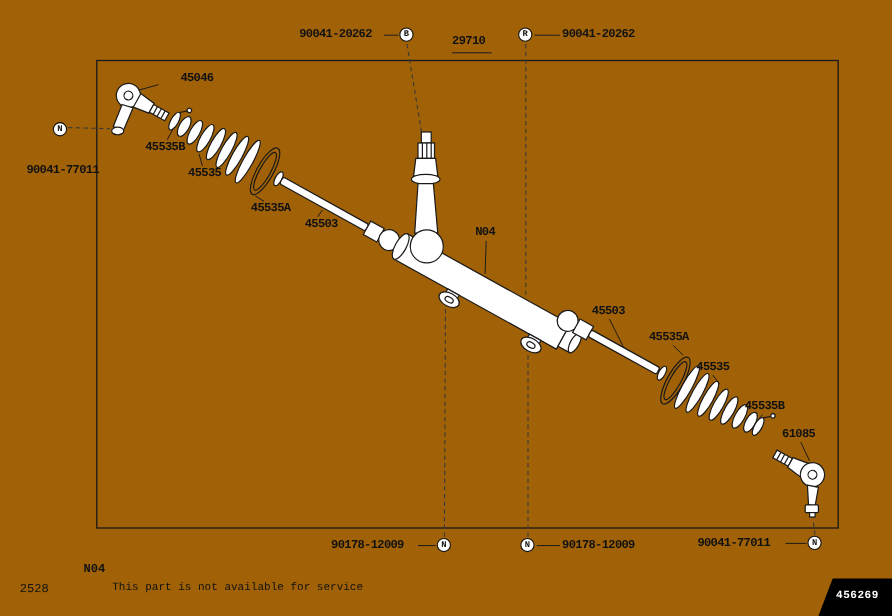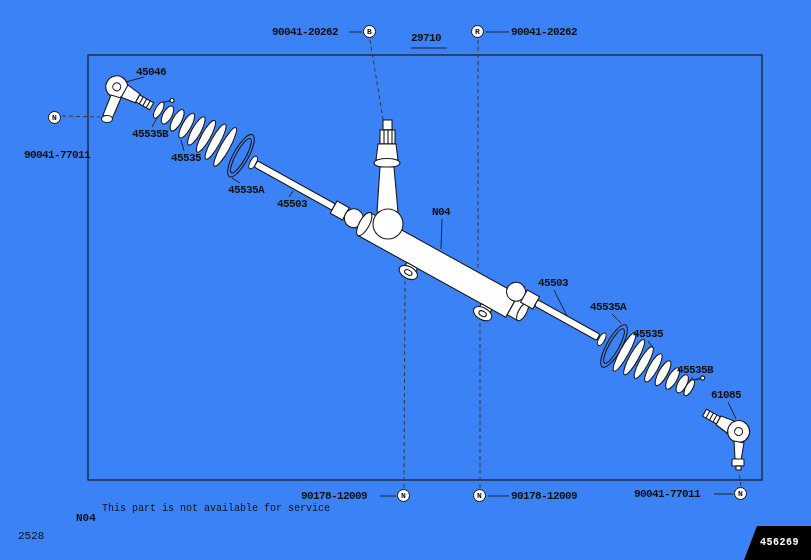--- a/index.html
+++ b/index.html
@@ -1,18 +1,18 @@
 <!DOCTYPE html>
 <html><head>
 <meta charset="utf-8">
 <style>
   html,body { margin:0; padding:0; background:#ffffff; }
   #page {
     position:relative; width:811px; height:560px;
-    background:#3b82f6; overflow:hidden;
+    background:#a16207; overflow:hidden;
     font-family:"Liberation Mono", monospace;
   }
   #art { position:absolute; left:0; top:0; }
   .lbl {
     position:absolute; font:bold 11px "Liberation Mono", monospace;
     color:#111; letter-spacing:-0.6px; white-space:nowrap;
   }
   .circle-letter {
     position:absolute; width:13px; height:13px; box-sizing:border-box;
     border:1.3px solid #111; border-radius:50%; background:#fff;
@@ -187,21 +187,21 @@
       <line x1="488" y1="496" x2="509" y2="496"></line>
       <line x1="714" y1="494" x2="733" y2="494"></line>
     </g>
 
     <polygon points="744,560 811,560 811,526 757,526" fill="#000000"></polygon>
   </svg>
 
   <div class="lbl" style="left:272px; top:26px;">90041-20262</div>
   <div class="lbl" style="left:411px; top:32px;">29710</div>
   <div class="lbl" style="left:511px; top:26px;">90041-20262</div>
-  <div class="lbl" style="left:136px; top:66px;">45046</div>
+  <div class="lbl" style="left:164px; top:66px;">45046</div>
   <div class="lbl" style="left:24px;  top:149px;">90041-77011</div>
   <div class="lbl" style="left:132px; top:128px;">45535B</div>
   <div class="lbl" style="left:171px; top:152px;">45535</div>
   <div class="lbl" style="left:228px; top:184px;">45535A</div>
   <div class="lbl" style="left:277px; top:198px;">45503</div>
   <div class="lbl" style="left:432px; top:206px;">N04</div>
   <div class="lbl" style="left:538px; top:277px;">45503</div>
   <div class="lbl" style="left:590px; top:301px;">45535A</div>
   <div class="lbl" style="left:633px; top:328px;">45535</div>
   <div class="lbl" style="left:677px; top:364px;">45535B</div>
@@ -211,18 +211,18 @@
   <div class="lbl" style="left:634px; top:488px;">90041-77011</div>
 
   <div class="circle-letter" style="left:363px; top:25px;">B</div>
   <div class="circle-letter" style="left:471px; top:25px;">R</div>
   <div class="circle-letter" style="left:48px;  top:111px;">N</div>
   <div class="circle-letter" style="left:397px; top:489px;">N</div>
   <div class="circle-letter" style="left:473px; top:489px;">N</div>
   <div class="circle-letter" style="left:734px; top:487px;">N</div>
 
   <div class="note-code" style="left:76px; top:512px;">N04</div>
-  <div class="note-text" style="left:102px; top:503px;">This part is not available for service</div>
+  <div class="note-text" style="left:102px; top:529px;">This part is not available for service</div>
 
   <div class="footer-code" style="left:18px; top:530px;">2528</div>
   <div class="fig-code" style="left:760px; top:537px;">456269</div>
 
 </div>
 
 </body></html>

